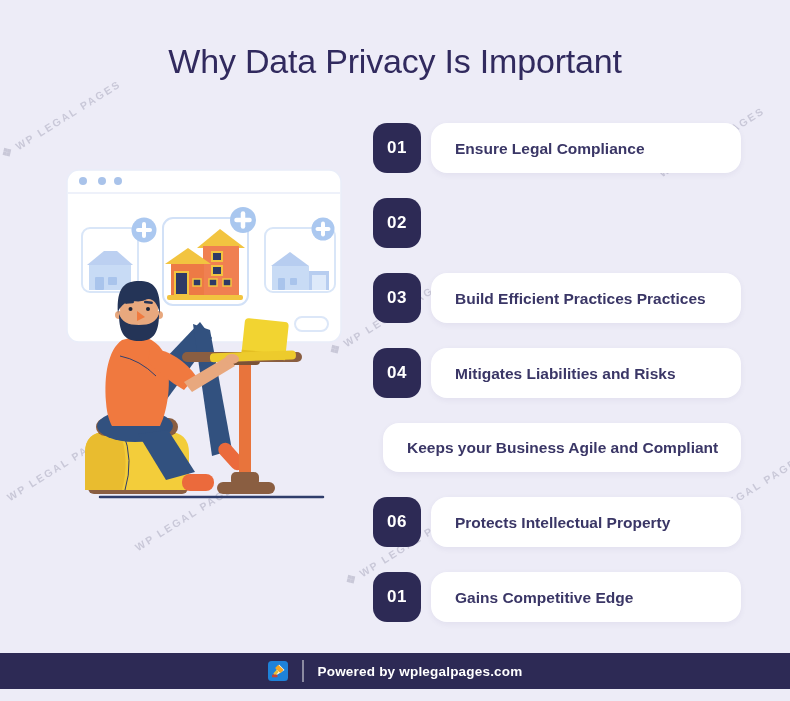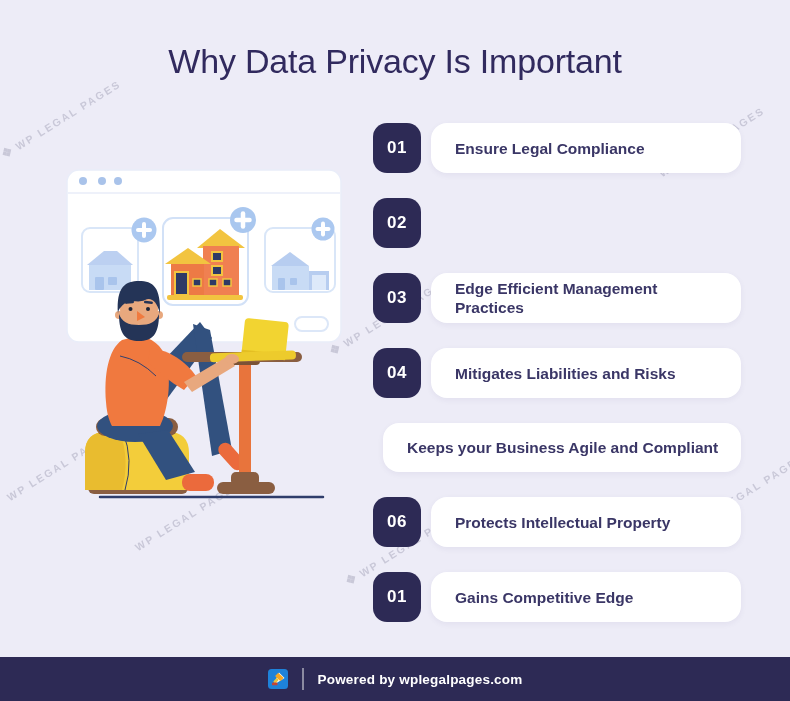--- a/index.html
+++ b/index.html
@@ -24,28 +24,28 @@
          font-size:34px;font-weight:400;color:#312A5E;letter-spacing:-.2px;margin:0;}
 
   
   .list{position:absolute;left:373px;top:123px;width:368px;z-index:2;}
   .list-row{display:flex;align-items:stretch;margin-bottom:25px;}
   .num-badge{flex:0 0 48px;height:50px;background:#2D2A55;border-radius:14px;
              color:#FFFFFF;font-size:17px;font-weight:700;letter-spacing:.5px;
              display:flex;align-items:center;justify-content:center;}
   .item-card{flex:1;margin-left:10px;min-height:49px;background:#FFFFFF;border-radius:16px;
              box-shadow:0 2px 6px rgba(49,42,94,.06);display:flex;align-items:center;
-             padding:5px 18px 5px 24px;box-sizing:border-box;}
+             padding:5px 18px 5px 24px;box-sizing:border-box;text-align:center;}
   .item-label{font-size:15.5px;line-height:19px;font-weight:600;color:#3A3666;}
 
   
   .illustration{position:absolute;left:60px;top:160px;z-index:1;}
 
   
-  .footer{position:absolute;left:0;bottom:0;width:100%;height:44px;background:#2D2A55;z-index:3;
+  .footer{position:absolute;left:0;bottom:12px;width:100%;height:36px;background:#2D2A55;z-index:3;
           display:flex;align-items:center;justify-content:center;gap:14px;}
   .footer-divider{width:2px;height:22px;background:rgba(255,255,255,.45);}
   .footer-text{color:#FFFFFF;font-size:13.5px;font-weight:600;letter-spacing:.2px;}
   .footer-logo{width:20px;height:20px;display:block;}
 </style>
 </head>
 <body>
 
 <div class="page">
 
@@ -195,21 +195,21 @@
       <div class="item-card">
         <span class="item-label">Ensure Legal Compliance</span>
       </div>
     </div>
     <div class="list-row">
       <div class="num-badge">02</div>
     </div>
     <div class="list-row">
       <div class="num-badge">03</div>
       <div class="item-card">
-        <span class="item-label">Edge Efficient Management Practices</span>
+        <span class="item-label">Build Efficient Practices Practices</span>
       </div>
     </div>
     <div class="list-row">
       <div class="num-badge">04</div>
       <div class="item-card">
         <span class="item-label">Mitigates Liabilities and Risks</span>
       </div>
     </div>
     <div class="list-row">
       <div class="item-card">

